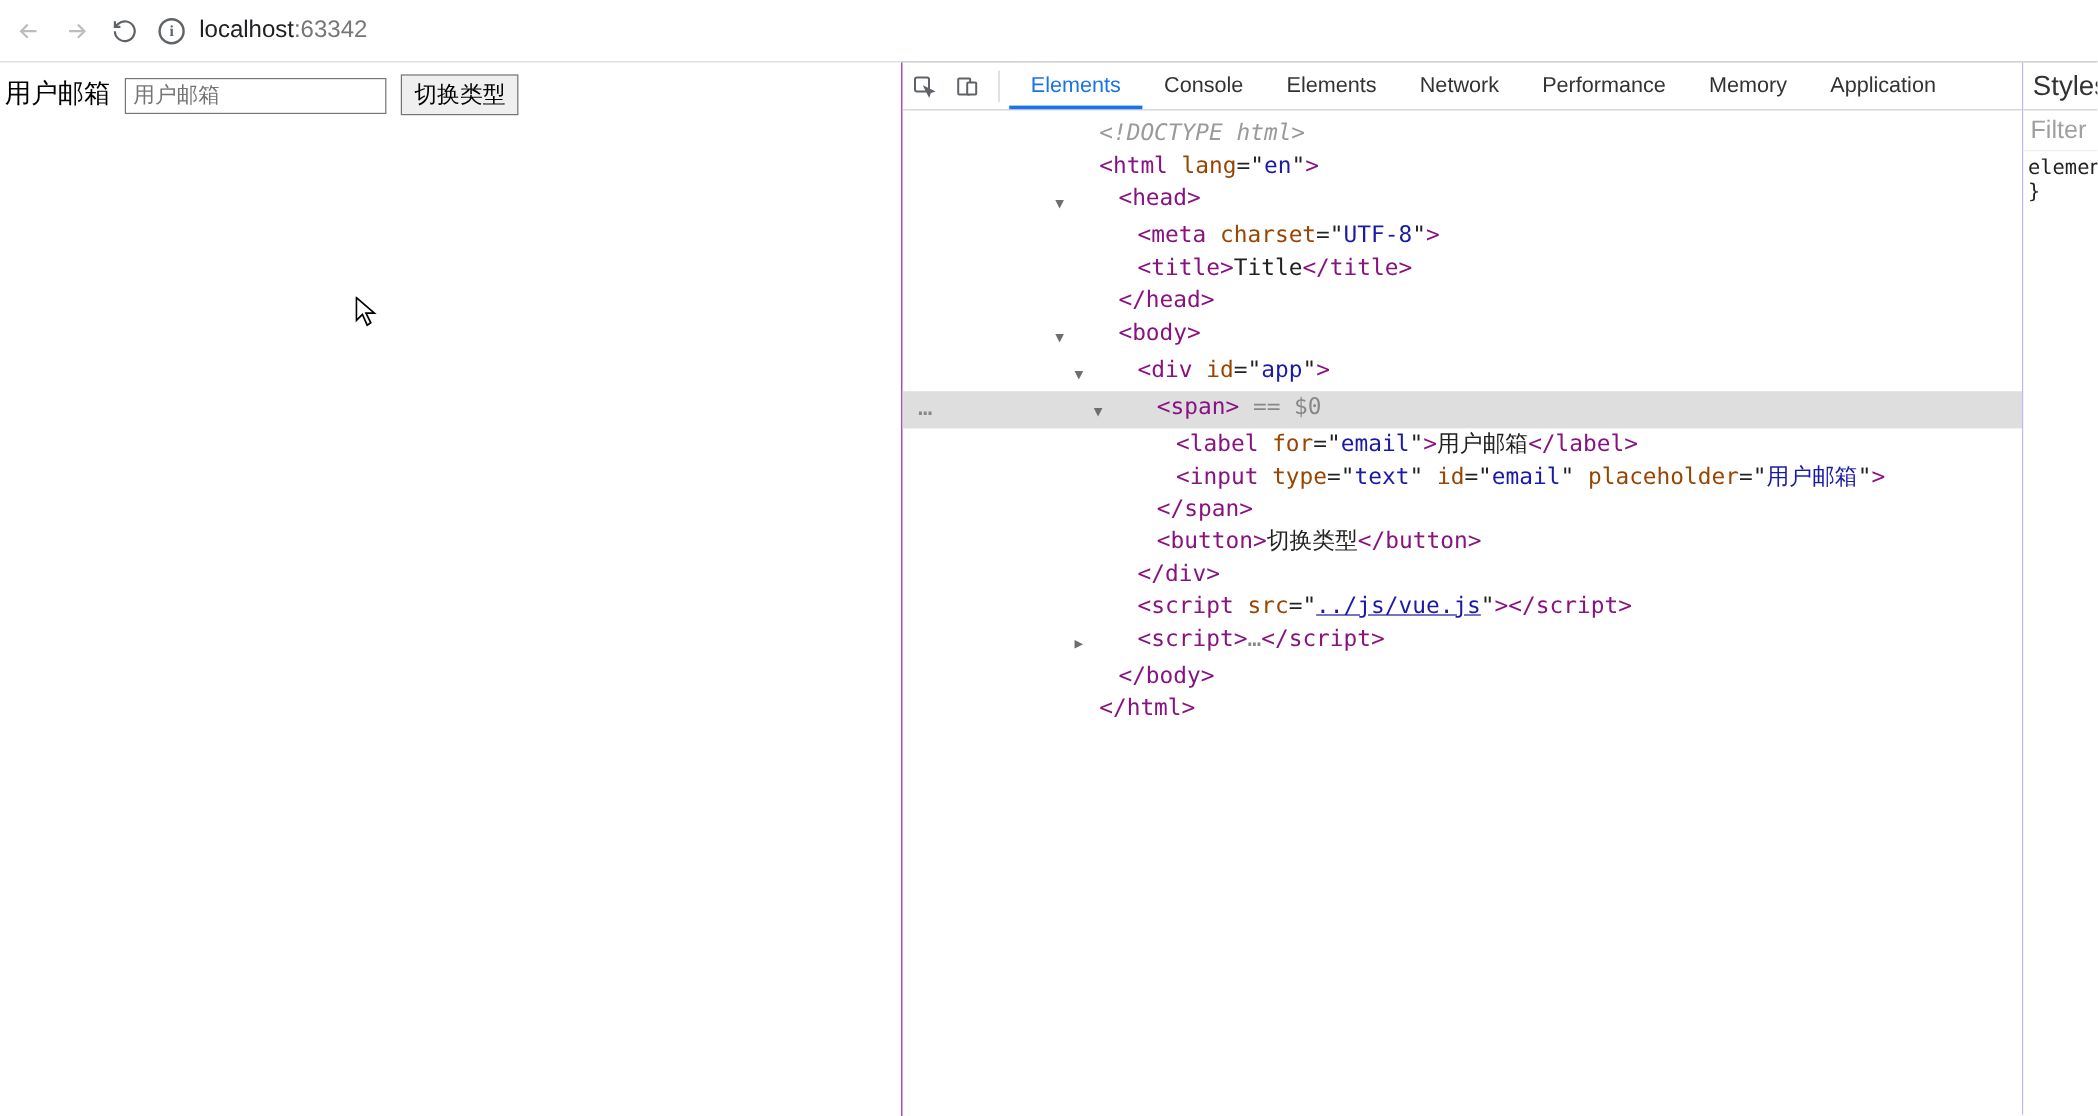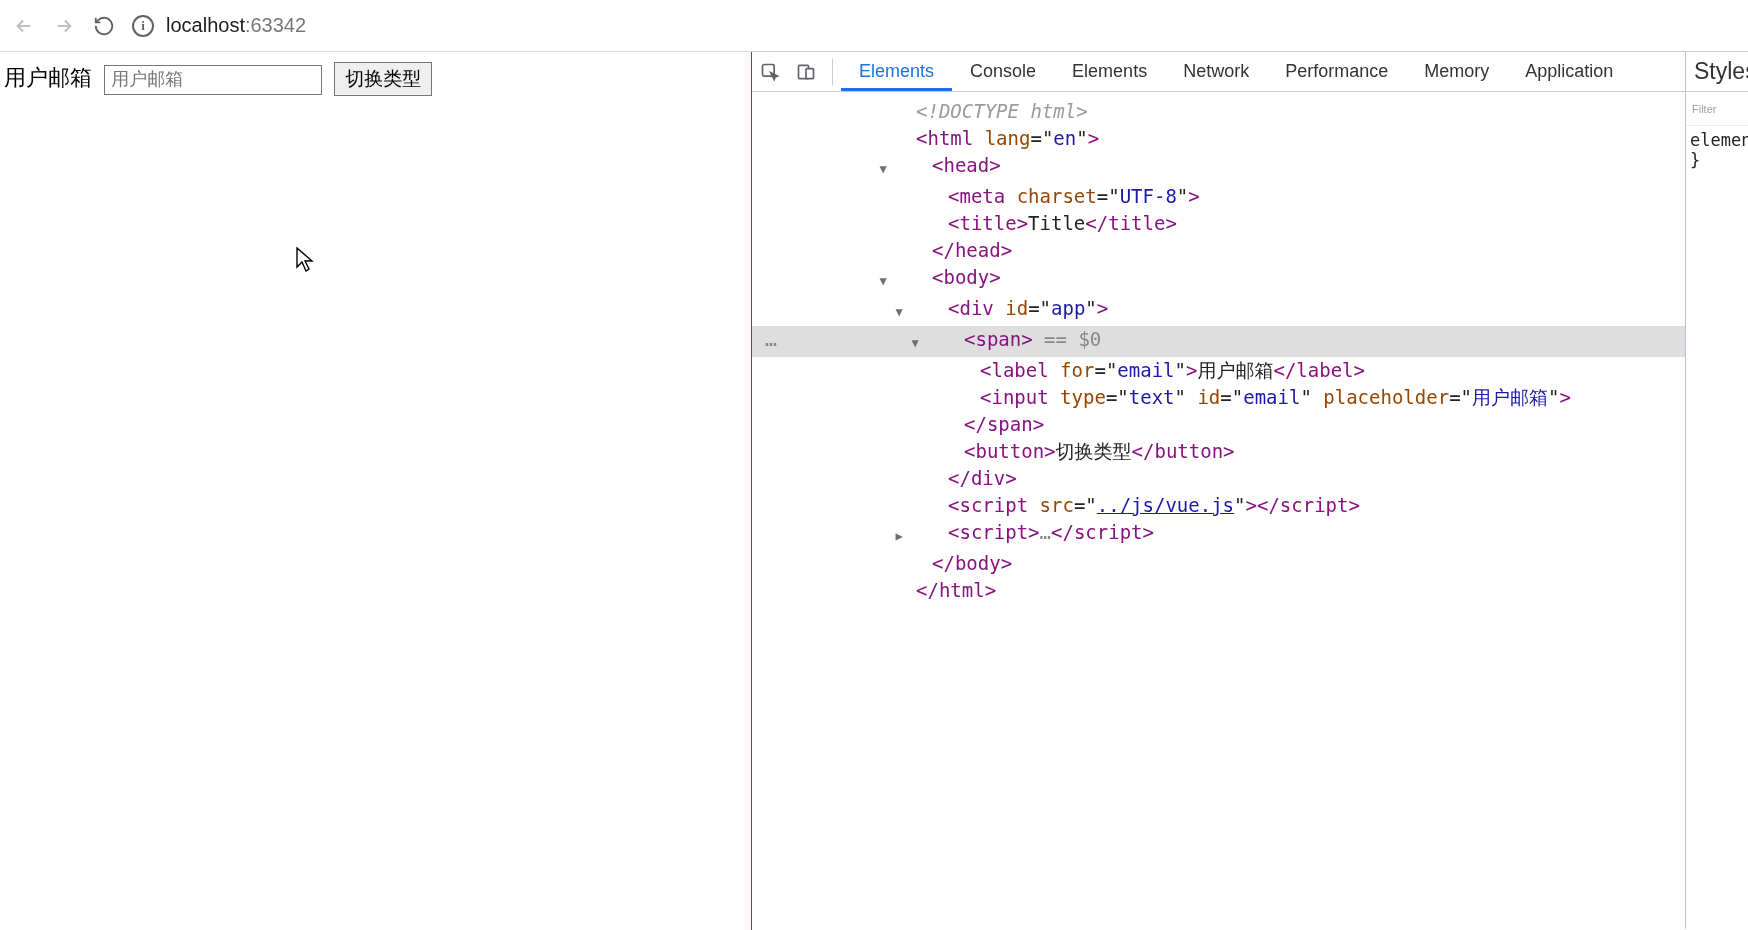--- a/index.html
+++ b/index.html
@@ -101,21 +101,21 @@
   .c-link { color:#1a1aa6; text-decoration:underline; }
 
   
   .dt-side-tabs {
     height:40px; border-bottom:1px solid #ccc; display:flex; align-items:center;
     font-size:23px; padding-left:8px;
   }
   .dt-side-tab { color:#333; }
   .dt-side-filter {
     height:34px; border-bottom:1px solid #eee; display:flex; align-items:center;
-    font-size:11px; color:#a0a0a0; padding-left:6px;
+    font-size:21px; color:#a0a0a0; padding-left:6px;
   }
   .dt-side-body {
     padding:4px 4px; font-family:"Consolas","Menlo",monospace; font-size:17px; color:#222;
   }
 </style>
 </head>
 <body>
 
 <div class="toolbar">
   <div class="tb-btn disabled">

